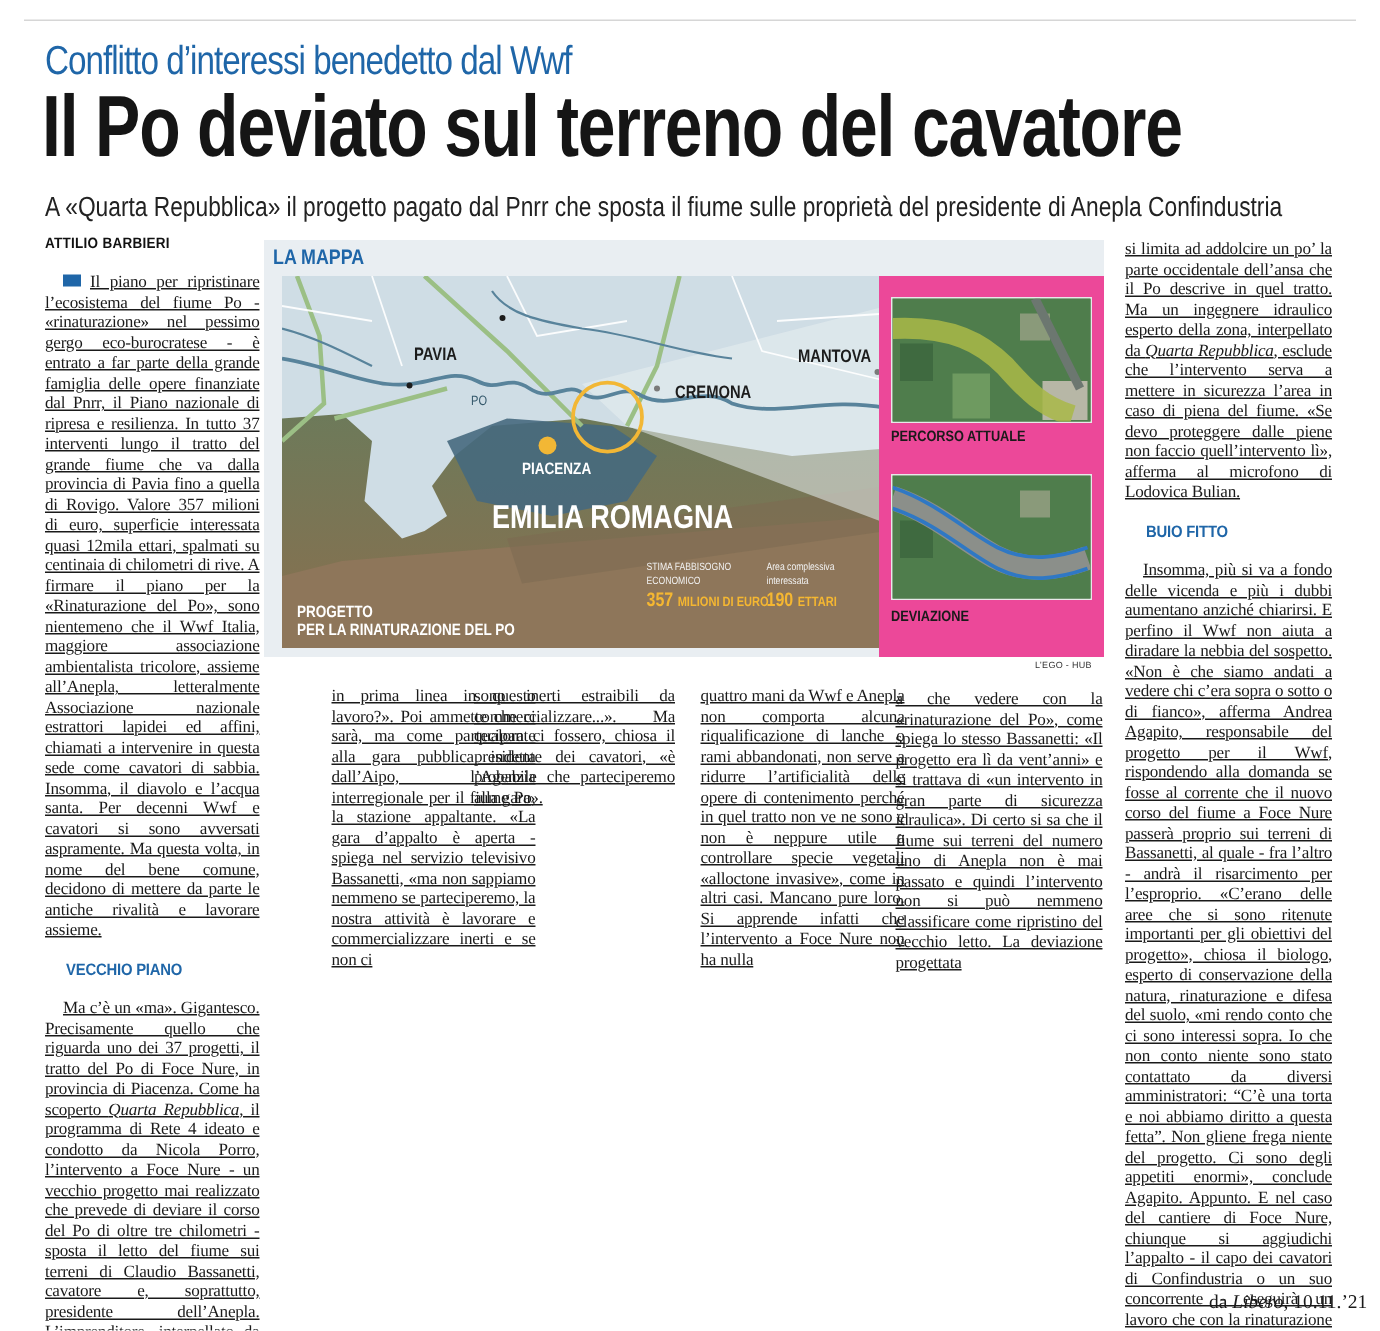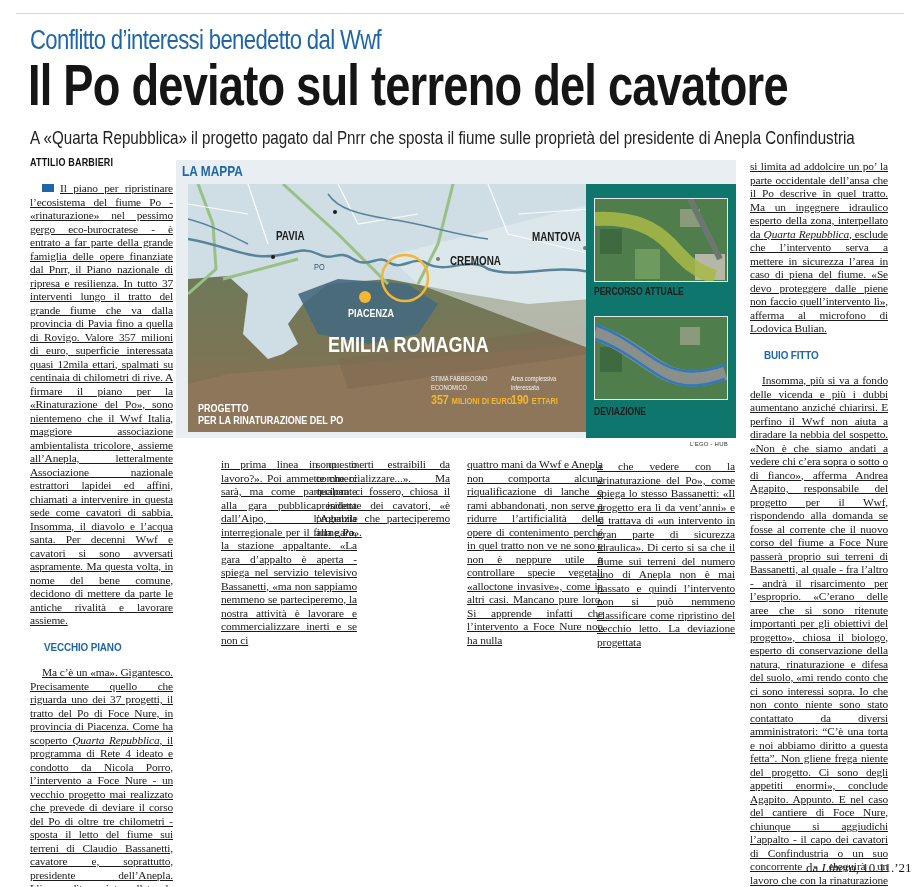--- a/index.html
+++ b/index.html
@@ -23,21 +23,21 @@
   i { font-style: italic; }
   
   .map-box { position: absolute; left: 176px; top: 160px; width: 560px; height: 278px; background: #e9eef2; }
   .map-title { position: absolute; left: 6px; top: 3px; font-family: "Liberation Sans", sans-serif; font-weight: bold; font-size: 14px; color: #1f66a8; transform: scaleX(0.85); transform-origin: left top; }
   .map-area { position: absolute; left: 12px; top: 24px; width: 403px; height: 248px; overflow: hidden; background: #cfdde5; }
   .map-area svg { position: absolute; left: 0; top: 0; }
   .ml { position: absolute; font-family: "Liberation Sans", sans-serif; font-weight: bold; color: #1c1c1c; transform: scaleX(0.82); transform-origin: left top; white-space: nowrap; }
   .ml.w { color: #ffffff; }
   .ml.y { color: #f5b731; }
   .ml.s { font-weight: normal; font-size: 7px; color: #f2f2f2; line-height: 9px; }
-  .yellow-panel { position: absolute; left: 410px; top: 24px; width: 150px; height: 254px; background: #0f766e; }
+  .yellow-panel { position: absolute; left: 410px; top: 24px; width: 150px; height: 254px; background: #ec4899; }
   .sat { position: absolute; left: 8px; width: 134px; height: 84px; background: #4b7a4a; overflow: hidden; border: 1px solid #e8e8e8; }
   .sat svg { position: absolute; left: 0; top: 0; }
   .panel-label { position: absolute; left: 8px; font-family: "Liberation Sans", sans-serif; font-weight: bold; font-size: 10px; color: #1a1a1a; transform: scaleX(0.85); transform-origin: left top; white-space: nowrap; }
   .credit { position: absolute; left: 690px; top: 441px; font-family: "Liberation Sans", sans-serif; font-size: 6px; color: #333; letter-spacing: 0.2px; }
   .source { position: absolute; left: 806px; top: 860px; font-size: 13px; color: #1a1a1a; }
 </style>
 </head>
 <body>
 
 <div class="topline"></div>

